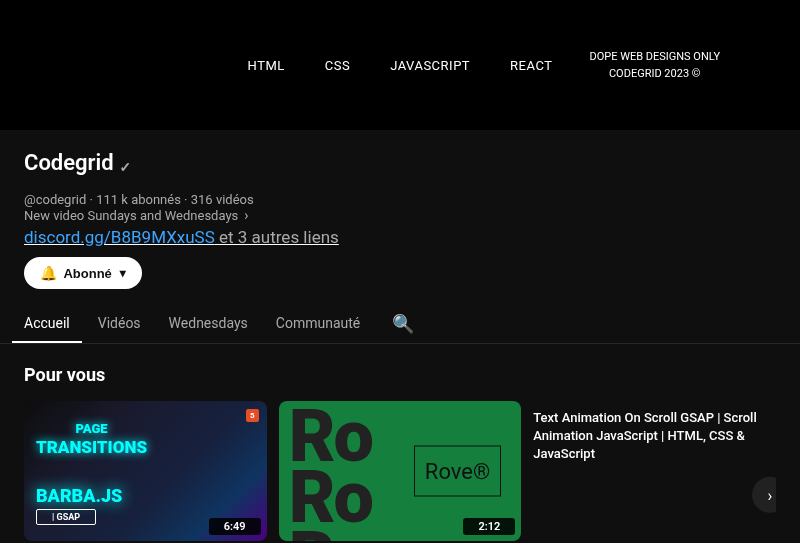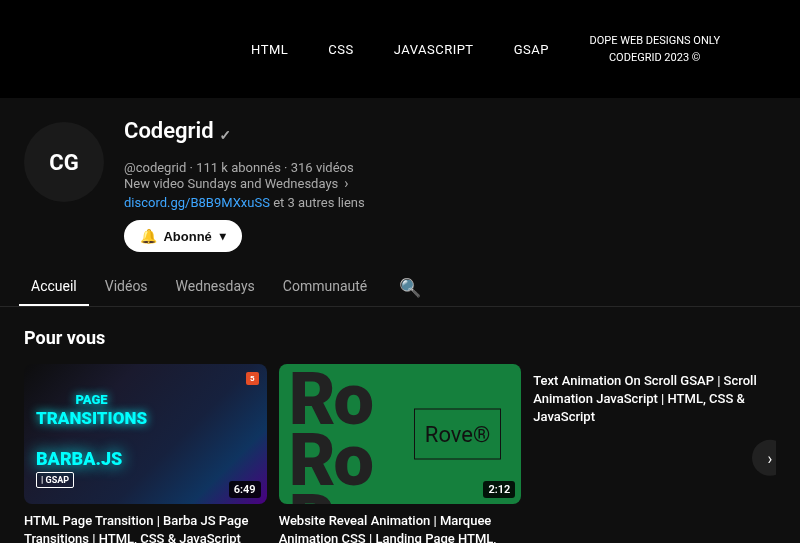--- a/index.html
+++ b/index.html
@@ -1,21 +1,21 @@
 <!DOCTYPE html>
 <html><head>
   <meta charset="utf-8">
   <style>
     * { margin: 0; padding: 0; box-sizing: border-box; }
     body { background: #0f0f0f; color: #fff; font-family: 'Roboto', Arial, sans-serif; width: 800px; overflow-x: hidden; }
 
     
     .banner {
       width: 800px;
-      height: 98px;
+      height: 130px;
       background: #000;
       position: relative;
       display: flex;
       align-items: center;
       justify-content: center;
     }
     .banner-nav {
       display: flex;
       gap: 40px;
       align-items: center;
@@ -84,21 +84,22 @@
       display: flex;
       align-items: center;
       gap: 6px;
     }
     .channel-desc .arrow {
       color: #aaa;
       font-size: 14px;
     }
     .channel-links {
       margin-top: 4px;
-      font-size: 13px;
+      font-size: 17px;
+      text-decoration: underline;
     }
     .channel-links a {
       color: #3ea6ff;
       text-decoration: none;
     }
     .channel-links span {
       color: #aaa;
     }
     .subscribe-btn {
       margin-top: 10px;
@@ -118,23 +119,23 @@
       font-size: 14px;
     }
     .subscribe-btn .chevron {
       font-size: 12px;
       margin-left: 2px;
     }
 
     
     .tabs {
       display: flex;
-      align-items: flex-end;
+      align-items: flex-start;
       border-bottom: 1px solid #272727;
-      padding: 0 19px;
+      padding: 0 12px;
       gap: 4px;
     }
     .tab {
       padding: 10px 12px;
       font-size: 14px;
       color: #aaa;
       cursor: pointer;
       border-bottom: 2px solid transparent;
       white-space: nowrap;
     }
@@ -185,21 +186,21 @@
       justify-content: center;
     }
     .thumb-1-content {
       text-align: center;
       position: relative;
       width: 100%;
       height: 100%;
     }
     .page-trans-text {
       position: absolute;
-      top: 28px;
+      top: 20px;
       left: 12px;
       font-size: 13px;
       font-weight: 900;
       color: #0ff;
       text-shadow: 0 0 10px #0ff;
       line-height: 1.2;
       text-transform: uppercase;
     }
     .page-trans-text .main-line { font-size: 17px; }
     .barba-text {
@@ -212,21 +213,21 @@
       text-shadow: 0 0 15px #0ff;
     }
     .gsap-badge {
       position: absolute;
       bottom: 16px;
       left: 12px;
       background: transparent;
       border: 1px solid #fff;
       color: #fff;
       font-size: 9px;
-      padding: 2px 4px;
+      padding: 2px 15px;
       border-radius: 2px;
       font-weight: bold;
     }
     .html5-icon {
       position: absolute;
       top: 8px;
       right: 8px;
       background: #e44d26;
       color: #fff;
       font-size: 8px;
@@ -293,21 +294,21 @@
       line-height: 1.4;
     }
     .duration-badge {
       position: absolute;
       bottom: 6px;
       right: 6px;
       background: rgba(0,0,0,0.85);
       color: #fff;
       font-size: 11px;
       font-weight: 600;
-      padding: 2px 5px;
+      padding: 2px 15px;
       border-radius: 3px;
     }
     .video-title {
       font-size: 13px;
       font-weight: 500;
       color: #fff;
       margin-top: 8px;
       line-height: 1.4;
     }
 
@@ -340,30 +341,29 @@
     }
   </style>
 </head>
 <body>
 
 <div class="banner">
   <nav class="banner-nav">
     <a>HTML</a>
     <a>CSS</a>
     <a>JAVASCRIPT</a>
-    <a>GSAP</a>
+    <a>REACT</a>
   </nav>
   <div class="banner-right">
     <div>DOPE WEB DESIGNS ONLY</div>
     <div>CODEGRID 2023 ©</div>
   </div>
 </div>
 
 <div class="channel-header">
-  <div class="channel-avatar">CG</div>
   <div class="channel-info">
     <div class="channel-name">
       <span>Codegrid</span>
       <span class="verified-icon">✓</span>
     </div>
     <div class="channel-meta">
       <span>@codegrid</span> · <span>111 k abonnés</span> · <span>316 vidéos</span>
     </div>
     <div class="channel-desc">
       <span>New video Sundays and Wednesdays</span>

